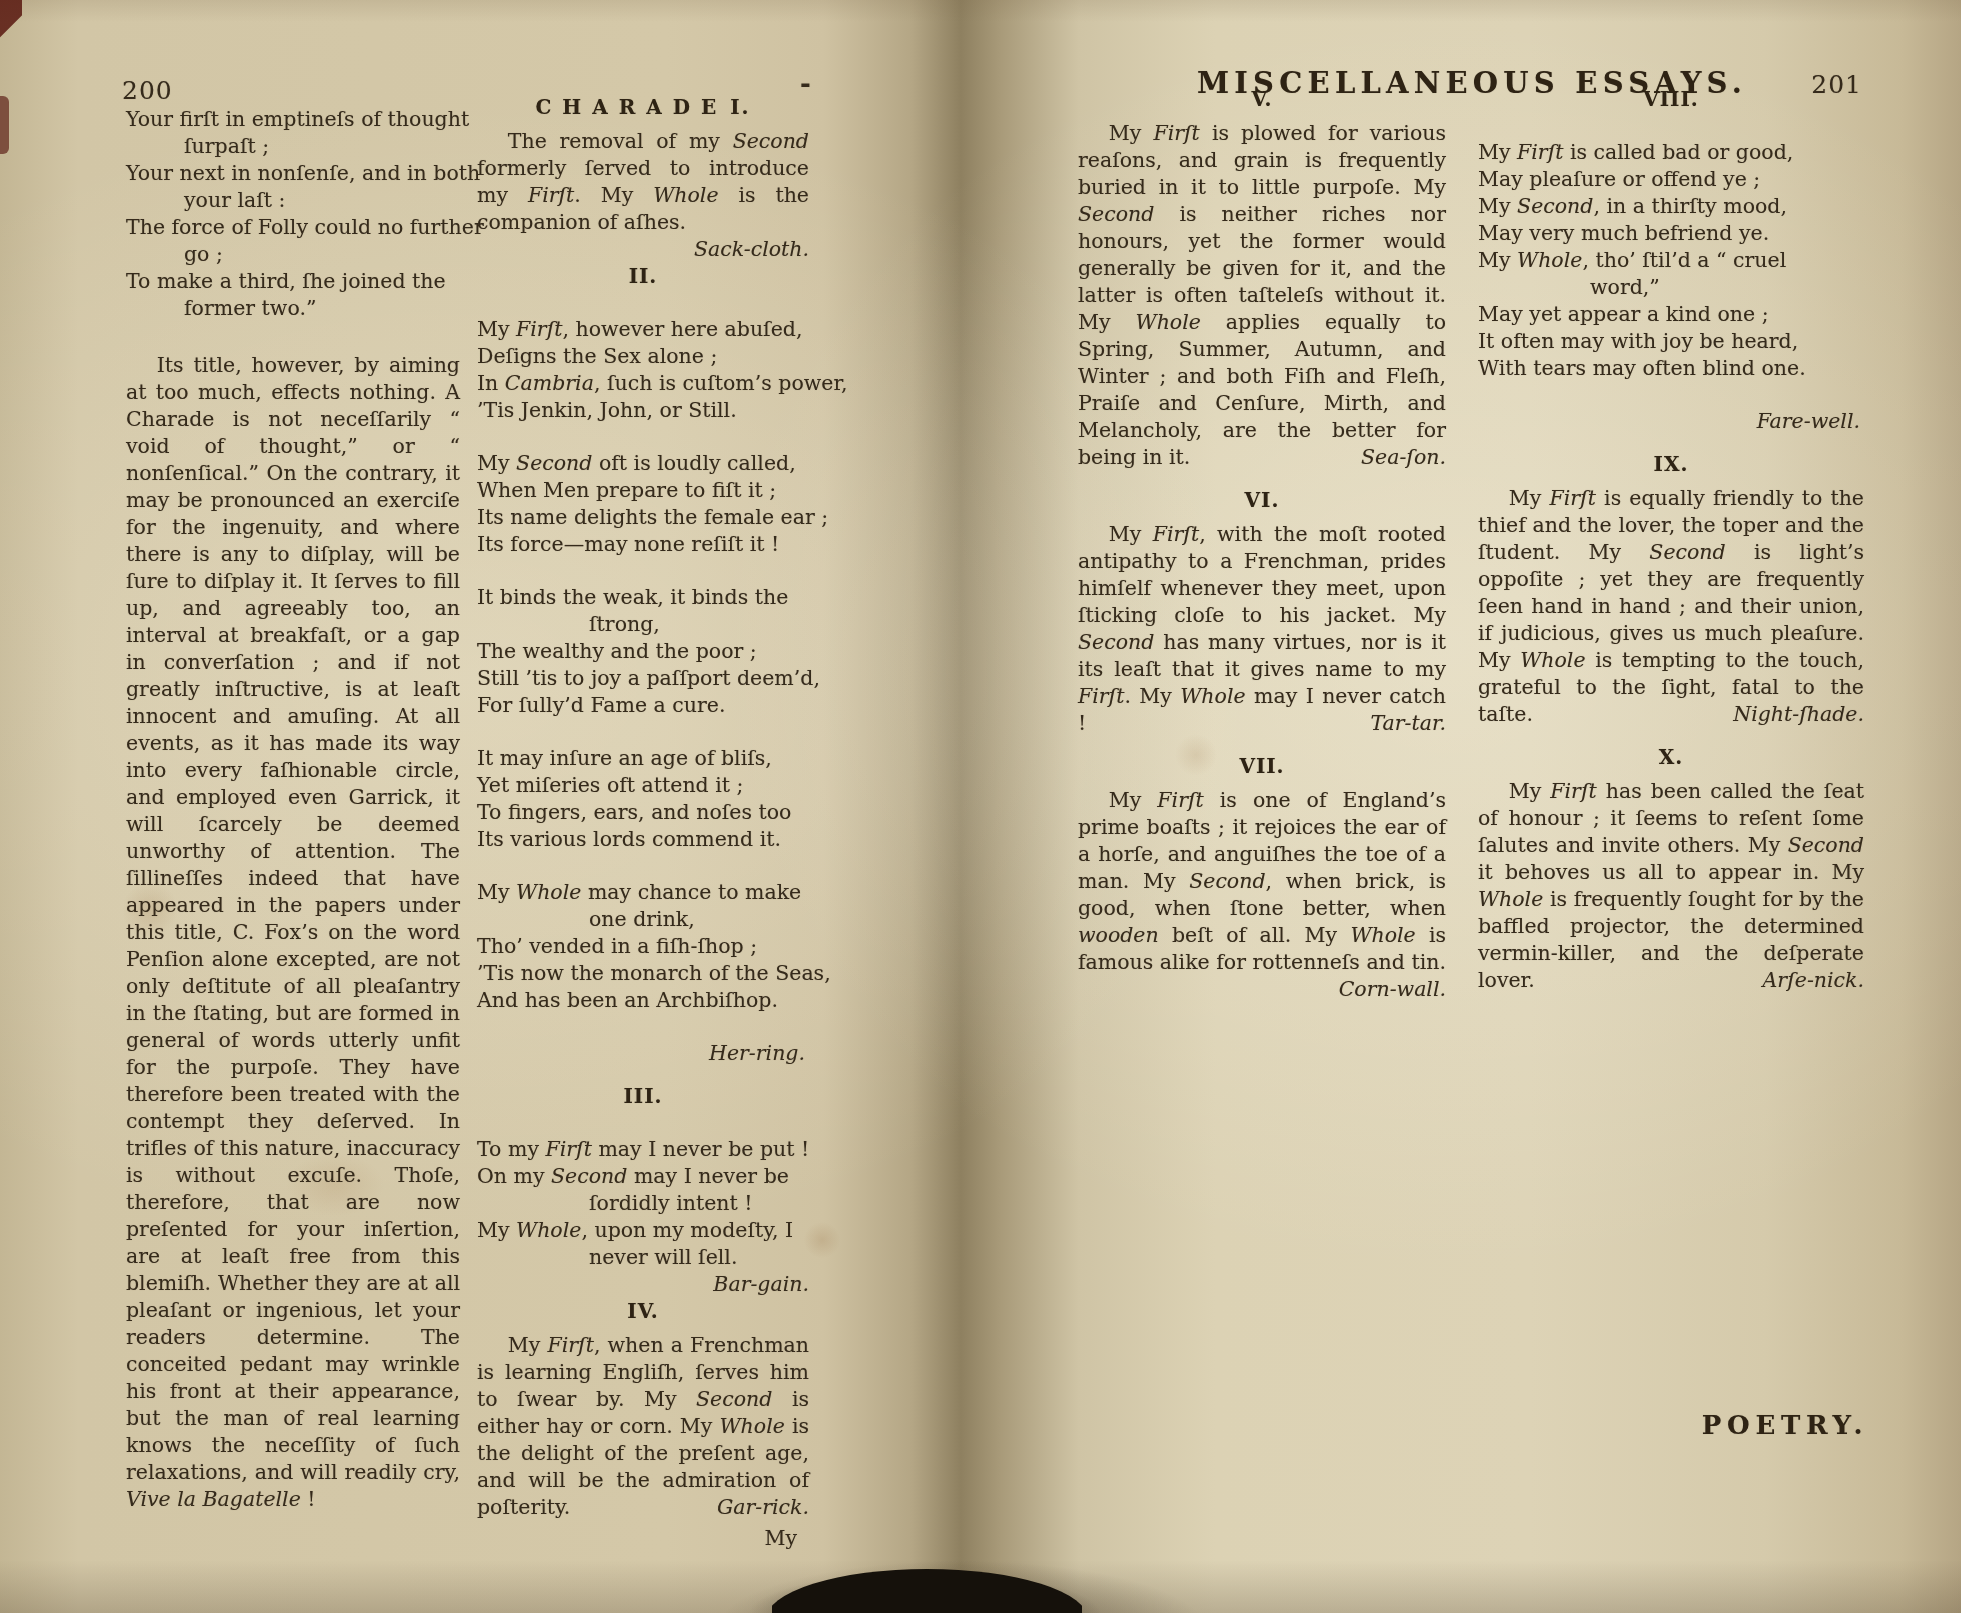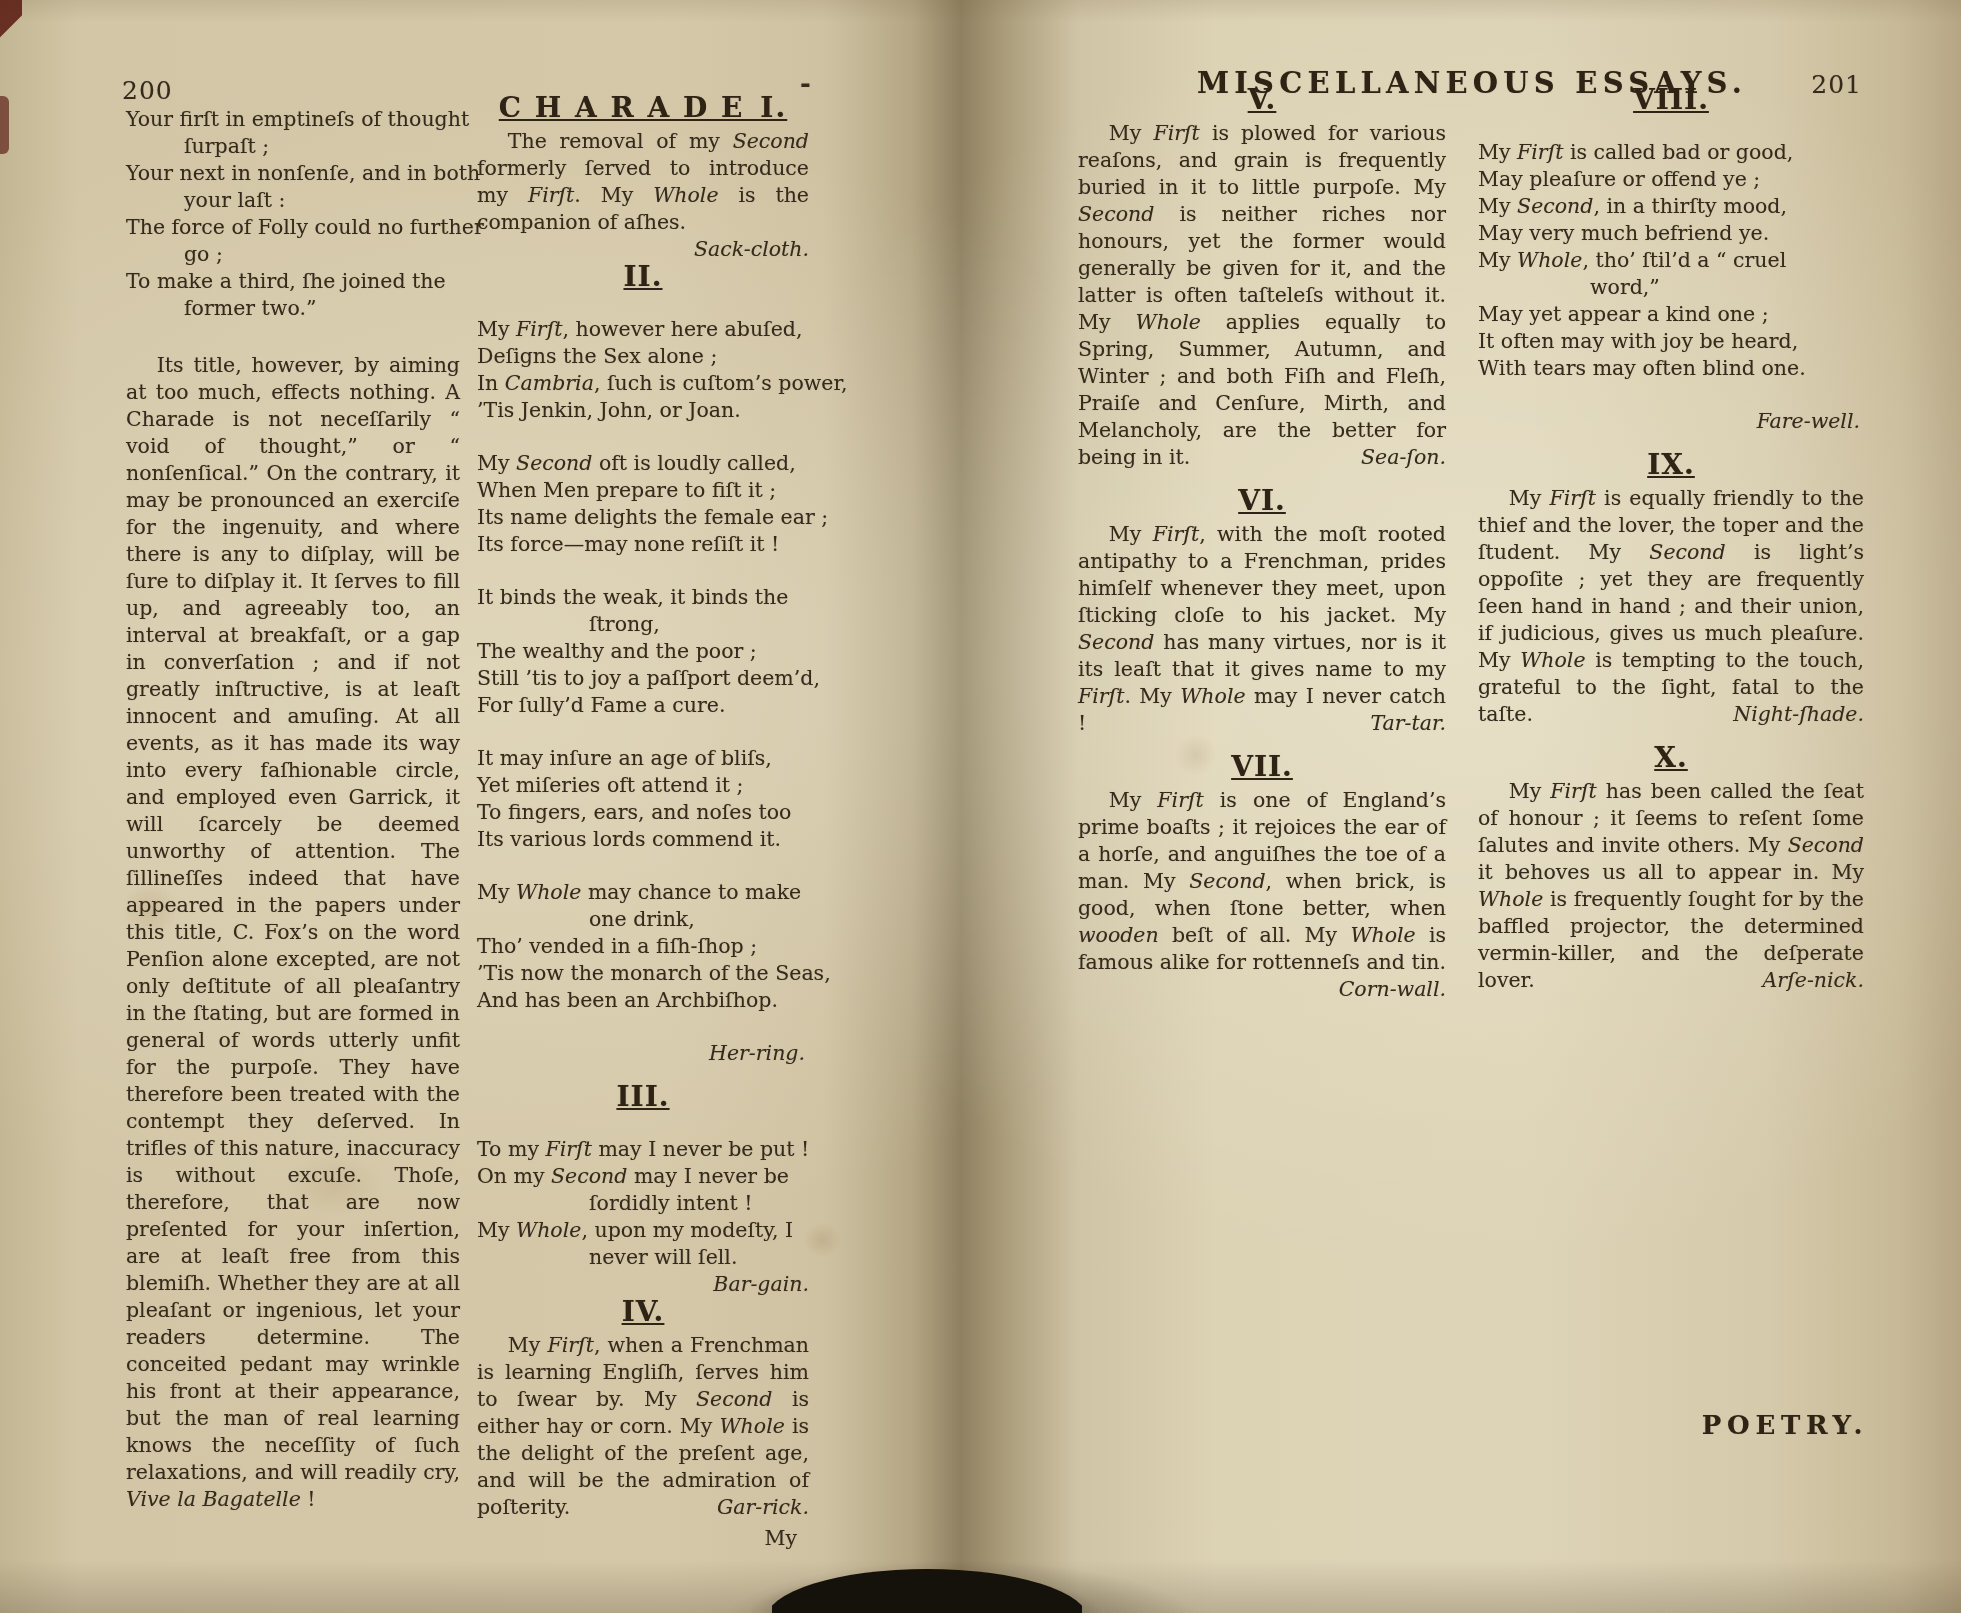--- a/index.html
+++ b/index.html
@@ -29,21 +29,21 @@
   .colL1{left:126px;top:106px;width:334px;}
   .colL2{left:477px;top:94px;width:332px;}
   .colR1{left:1078px;top:86px;width:368px;}
   .colR2{left:1478px;top:86px;width:386px;}
   .poem{margin-bottom:30px;}
   .pline{text-align:left;white-space:nowrap;clear:both;}
   .ind{padding-left:58px;}
   .ind2{padding-left:112px;white-space:normal;}
   .para{margin:0;text-indent:1.5em;clear:both;}
   .stanza{margin:26px 0;clear:both;}
-  .chead{font-size:28px;font-weight:bold;text-align:center;margin:16px 0 7px;letter-spacing:1px;clear:both;color:#2e2314;text-decoration:underline;}
+  .chead{font-size:20px;font-weight:bold;text-align:center;margin:16px 0 7px;letter-spacing:1px;clear:both;color:#2e2314;}
   .chead-main{letter-spacing:2px;}
   .col .chead:first-child{margin-top:0;}
   .answer{float:right;font-style:italic;padding-left:10px;}
   .answer-line{text-align:right;padding-right:4px;font-style:italic;margin-top:2px;clear:both;}
   .catchword{text-align:right;padding-right:12px;margin-top:4px;clear:both;}
   .poetry{position:absolute;left:1640px;top:1410px;width:290px;text-align:center;font-size:26px;font-weight:bold;letter-spacing:.22em;color:#2e2314;}
   .binding-shadow{position:absolute;left:690px;top:1558px;width:470px;height:56px;background:radial-gradient(ellipse 50% 100% at 50% 100%, rgba(25,18,8,.78), transparent 75%);}
   .binding{position:absolute;left:772px;top:1568px;width:310px;height:46px;background:#15110b;clip-path:ellipse(52% 110% at 50% 112%);}
   .artifact-a{position:absolute;left:0;top:0;width:22px;height:46px;background:linear-gradient(135deg,#58170f 0%,#58170f 54%,rgba(88,23,15,0) 56%);opacity:.85;}
   .artifact-b{position:absolute;left:0;top:96px;width:9px;height:58px;background:#58170f;opacity:.65;border-radius:0 6px 6px 0;}
@@ -82,21 +82,21 @@
 
   <div class="col colL2">
     <h3 class="chead chead-main">C H A R A D E I.</h3>
     <p class="para"><span>The removal of my <i>Second</i> formerly ſerved to introduce my <i>Firſt</i>. My <i>Whole</i> is the companion of aſhes.</span><span class="answer">Sack-cloth.</span></p>
 
     <h3 class="chead">II.</h3>
     <div class="stanza">
       <div class="pline">My <i>Firſt</i>, however here abuſed,</div>
       <div class="pline">Deſigns the Sex alone ;</div>
       <div class="pline">In <i>Cambria</i>, ſuch is cuſtom’s power,</div>
-      <div class="pline">’Tis Jenkin, John, or Joan.</div>
+      <div class="pline">’Tis Jenkin, John, or Still.</div>
     </div>
     <div class="stanza">
       <div class="pline">My <i>Second</i> oft is loudly called,</div>
       <div class="pline">When Men prepare to fiſt it ;</div>
       <div class="pline">Its name delights the female ear ;</div>
       <div class="pline">Its force—may none reſiſt it !</div>
     </div>
     <div class="stanza">
       <div class="pline">It binds the weak, it binds the</div>
       <div class="pline ind2">ſtrong,</div>

